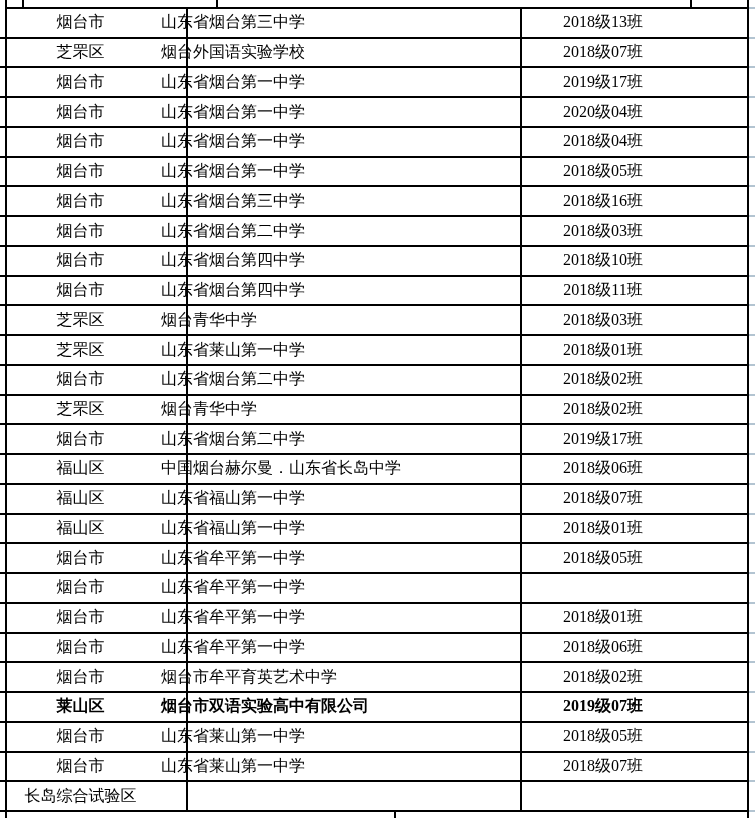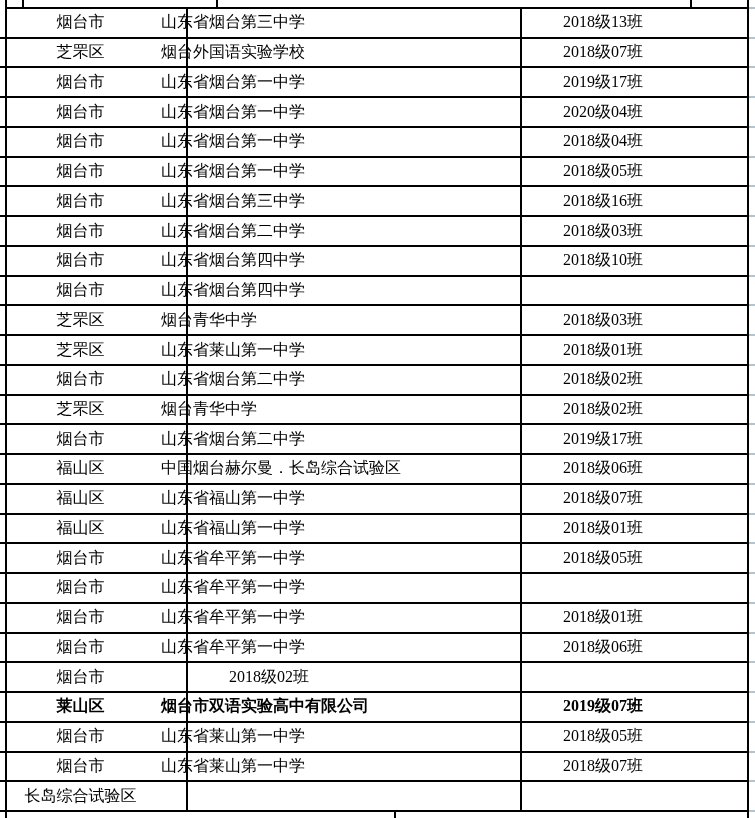--- a/index.html
+++ b/index.html
@@ -154,20 +154,21 @@
         <div class="cell klass">2018级03班</div>
       </div>
       <div class="row" style="top: 245.926px; height: 29.7407px;">
         <div class="cell district">烟台市</div>
         <div class="cell school">山东省烟台第四中学</div>
         <div class="cell klass">2018级10班</div>
       </div>
       <div class="row" style="top: 275.667px; height: 29.7407px;">
         <div class="cell district">烟台市</div>
         <div class="cell school">山东省烟台第四中学</div>
+        <div class="cell klass">2018级11班</div>
       </div>
       <div class="row" style="top: 305.407px; height: 29.7407px;">
         <div class="cell district">芝罘区</div>
         <div class="cell school">烟台青华中学</div>
         <div class="cell klass">2018级03班</div>
       </div>
       <div class="row" style="top: 335.148px; height: 29.7407px;">
         <div class="cell district">芝罘区</div>
         <div class="cell school">山东省莱山第一中学</div>
         <div class="cell klass">2018级01班</div>
@@ -182,21 +183,21 @@
         <div class="cell school">烟台青华中学</div>
         <div class="cell klass">2018级02班</div>
       </div>
       <div class="row" style="top: 424.37px; height: 29.7407px;">
         <div class="cell district">烟台市</div>
         <div class="cell school">山东省烟台第二中学</div>
         <div class="cell klass">2019级17班</div>
       </div>
       <div class="row" style="top: 454.111px; height: 29.7407px;">
         <div class="cell district">福山区</div>
-        <div class="cell school">中国烟台赫尔曼．长岛综合试验区</div>
+        <div class="cell school">中国烟台赫尔曼．山东省长岛中学</div>
         <div class="cell klass">2018级06班</div>
       </div>
       <div class="row" style="top: 483.852px; height: 29.7407px;">
         <div class="cell district">福山区</div>
         <div class="cell school">山东省福山第一中学</div>
         <div class="cell klass">2018级07班</div>
       </div>
       <div class="row" style="top: 513.593px; height: 29.7407px;">
         <div class="cell district">福山区</div>
         <div class="cell school">山东省福山第一中学</div>
@@ -216,20 +217,21 @@
         <div class="cell school">山东省牟平第一中学</div>
         <div class="cell klass">2018级01班</div>
       </div>
       <div class="row" style="top: 632.556px; height: 29.7407px;">
         <div class="cell district">烟台市</div>
         <div class="cell school">山东省牟平第一中学</div>
         <div class="cell klass">2018级06班</div>
       </div>
       <div class="row" style="top: 662.296px; height: 29.7407px;">
         <div class="cell district">烟台市</div>
+        <div class="cell school">烟台市牟平育英艺术中学</div>
         <div class="cell klass">2018级02班</div>
       </div>
       <div class="row" style="top: 692.037px; height: 29.7407px; font-weight: bold;">
         <div class="cell district">莱山区</div>
         <div class="cell school">烟台市双语实验高中有限公司</div>
         <div class="cell klass">2019级07班</div>
       </div>
       <div class="row" style="top: 721.778px; height: 29.7407px;">
         <div class="cell district">烟台市</div>
         <div class="cell school">山东省莱山第一中学</div>

